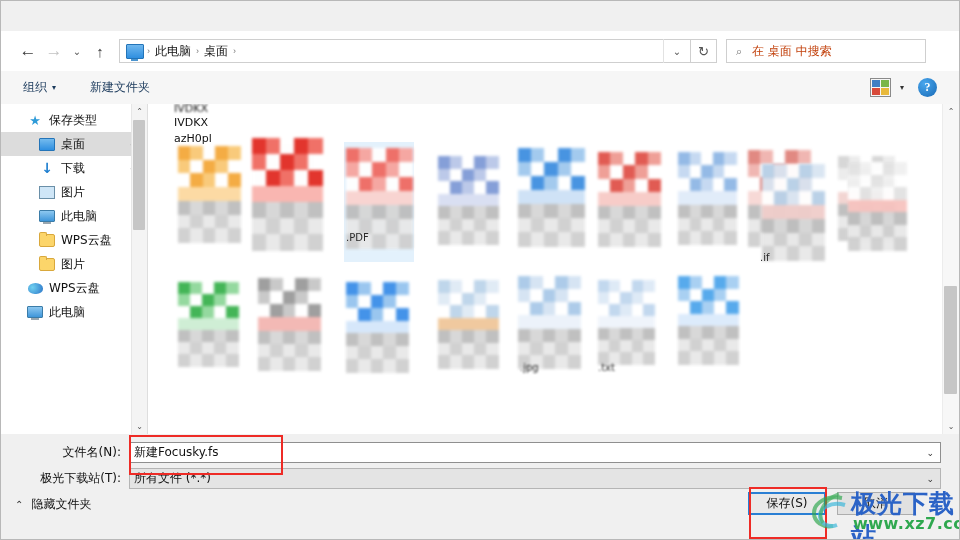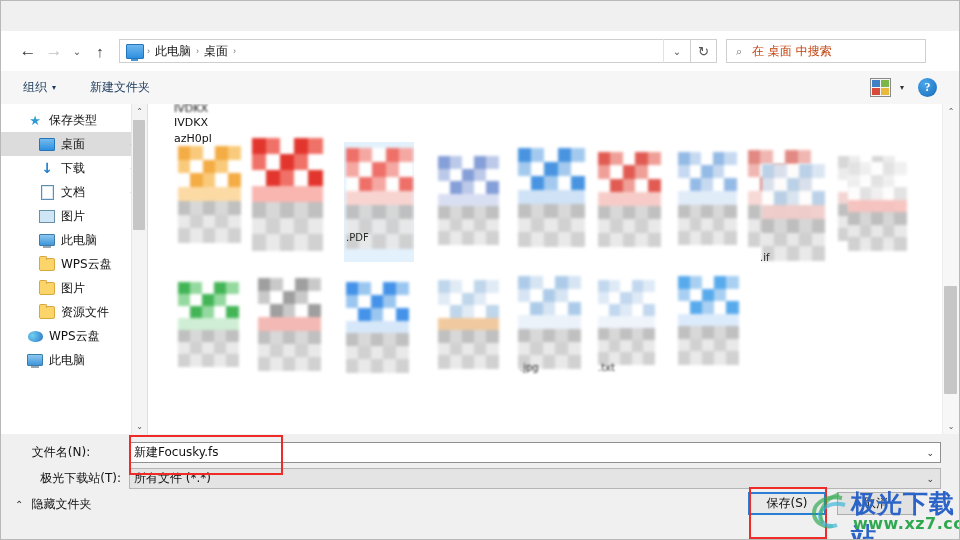--- a/index.html
+++ b/index.html
@@ -383,27 +383,20 @@
           </div>
           <div class="nav-row indent">
             <span class="nav-ico">
               <span class="ico-down">↓</span>
             </span>
             <span class="nav-label">下载</span>
             <span class="pin" style="font-size: 9px;">⇱</span>
           </div>
           <div class="nav-row indent">
             <span class="nav-ico">
-              <span class="ico-doc"></span>
-            </span>
-            <span class="nav-label">文档</span>
-            <span class="pin" style="font-size: 9px;">⇱</span>
-          </div>
-          <div class="nav-row indent">
-            <span class="nav-ico">
               <span class="ico-pic"></span>
             </span>
             <span class="nav-label">图片</span>
           </div>
           <div class="nav-row indent">
             <span class="nav-ico">
               <span class="ico-pc"></span>
             </span>
             <span class="nav-label">此电脑</span>
           </div>
@@ -411,26 +404,20 @@
             <span class="nav-ico">
               <span class="ico-folder"></span>
             </span>
             <span class="nav-label">WPS云盘</span>
           </div>
           <div class="nav-row indent">
             <span class="nav-ico">
               <span class="ico-folder"></span>
             </span>
             <span class="nav-label">图片</span>
-          </div>
-          <div class="nav-row indent">
-            <span class="nav-ico">
-              <span class="ico-folder"></span>
-            </span>
-            <span class="nav-label">资源文件</span>
           </div>
           <div class="nav-row">
             <span class="nav-ico">
               <span class="ico-cloud"></span>
             </span>
             <span class="nav-label">WPS云盘</span>
           </div>
           <div class="nav-row">
             <span class="nav-ico">
               <span class="ico-pc"></span>
@@ -1132,21 +1119,21 @@
         <div class="sb-arrow">⌃</div>
         <div class="sb-thumb" style="top:182px; height:108px; width:13px;"></div>
         <div class="sb-arrow" style="position:absolute;bottom:0;width:16px;">⌄</div>
       </div>
     </div>
   </div>
 
   <div class="formarea">
 
     <div class="form-row" style="left:0; top:8px;">
-      <div class="form-label" style="width:120px;text-align:center;">文件名(N):</div>
+      <div class="form-label" style="width:120px;">文件名(N):</div>
       <div class="field" style="width:812px; margin-left:8px;">
         <span class="field-val">新建Focusky.fs</span>
         <span class="field-caret">⌄</span>
       </div>
     </div>
 
     <div class="form-row" style="left:0; top:34px;">
       <div class="form-label" style="width:120px;">极光下载站(T):</div>
       <div class="field gray" style="width:812px; margin-left:8px;">
         <span class="field-val">所有文件 (*.*)</span>

